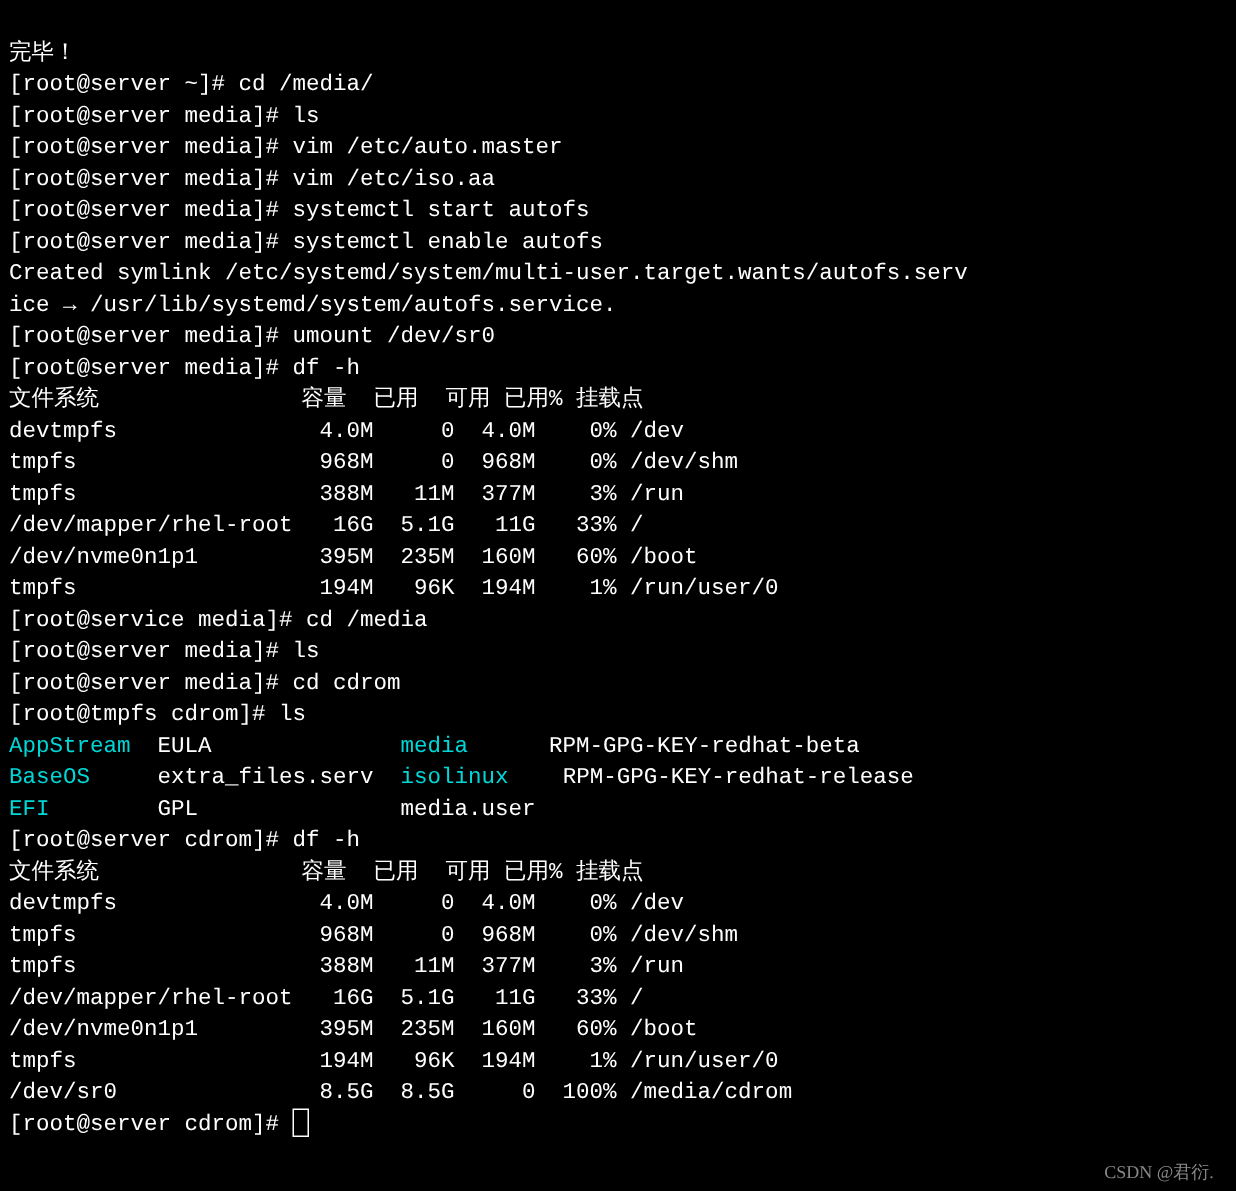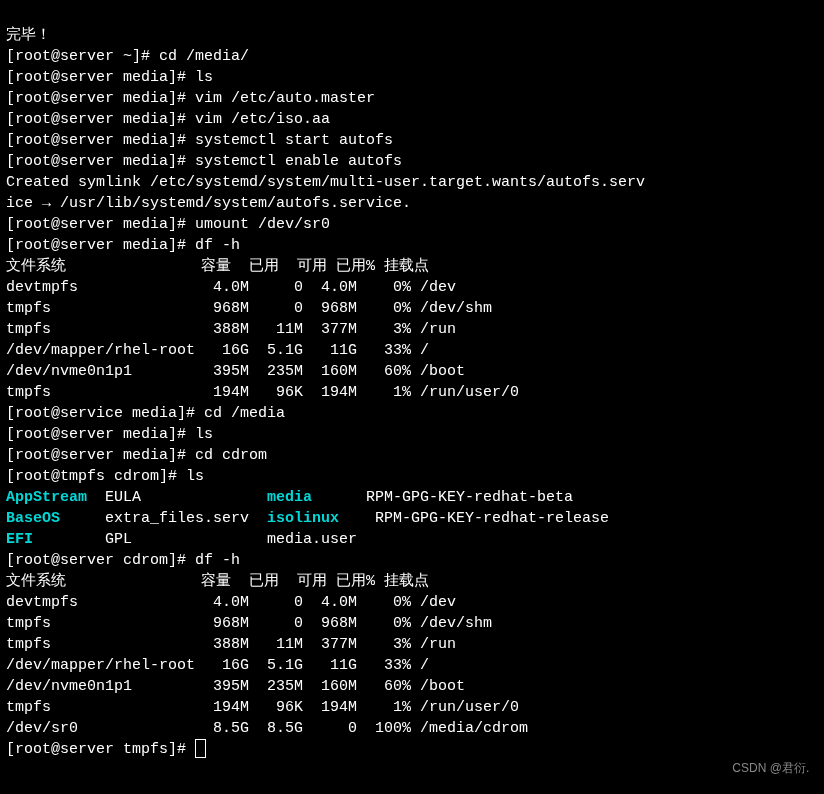--- a/index.html
+++ b/index.html
@@ -12,35 +12,35 @@
     line-height: 1.4;
     width: 824px;
     height: 794px;
     overflow: hidden;
     position: relative;
   }
   .terminal {
     padding: 4px 6px;
     white-space: pre;
   }
-  .cyan { color: #00d7d7; font-weight: bold; }
+  .cyan { color: #00d7d7; font-weight: normal; }
   .cursor {
     display: inline-block;
     width: 9px;
     height: 17px;
     border: 1px solid #fff;
     vertical-align: text-bottom;
   }
   .watermark {
     position: absolute;
-    bottom: 17px;
+    bottom: 4px;
     right: 6px;
     color: #888;
     font-size: 12px;
-    font-family: Liberation Sans, sans-serif;
+    font-family: Liberation Serif, serif;
   }
 </style>
 </head>
 <body>
 
 <div class="terminal">
 <span>完毕！</span>
 <span>[root@server ~]# cd /media/</span>
 <span>[root@server media]# ls</span>
 <span>[root@server media]# vim /etc/auto.master</span>
@@ -67,16 +67,16 @@
 <span><span class="cyan">EFI</span><span>        GPL               media.user</span></span>
 <span>[root@server cdrom]# df -h</span>
 <span>文件系统               容量  已用  可用 已用% 挂载点</span>
 <span>devtmpfs               4.0M     0  4.0M    0% /dev</span>
 <span>tmpfs                  968M     0  968M    0% /dev/shm</span>
 <span>tmpfs                  388M   11M  377M    3% /run</span>
 <span>/dev/mapper/rhel-root   16G  5.1G   11G   33% /</span>
 <span>/dev/nvme0n1p1         395M  235M  160M   60% /boot</span>
 <span>tmpfs                  194M   96K  194M    1% /run/user/0</span>
 <span>/dev/sr0               8.5G  8.5G     0  100% /media/cdrom</span>
-<span><span>[root@server tmpfs]# </span><span class="cursor"></span></span>
+<span><span>[root@server cdrom]# </span><span class="cursor"></span></span>
 </div>
 
 <div class="watermark">CSDN @君衍.⠀</div>
 
 </body></html>

